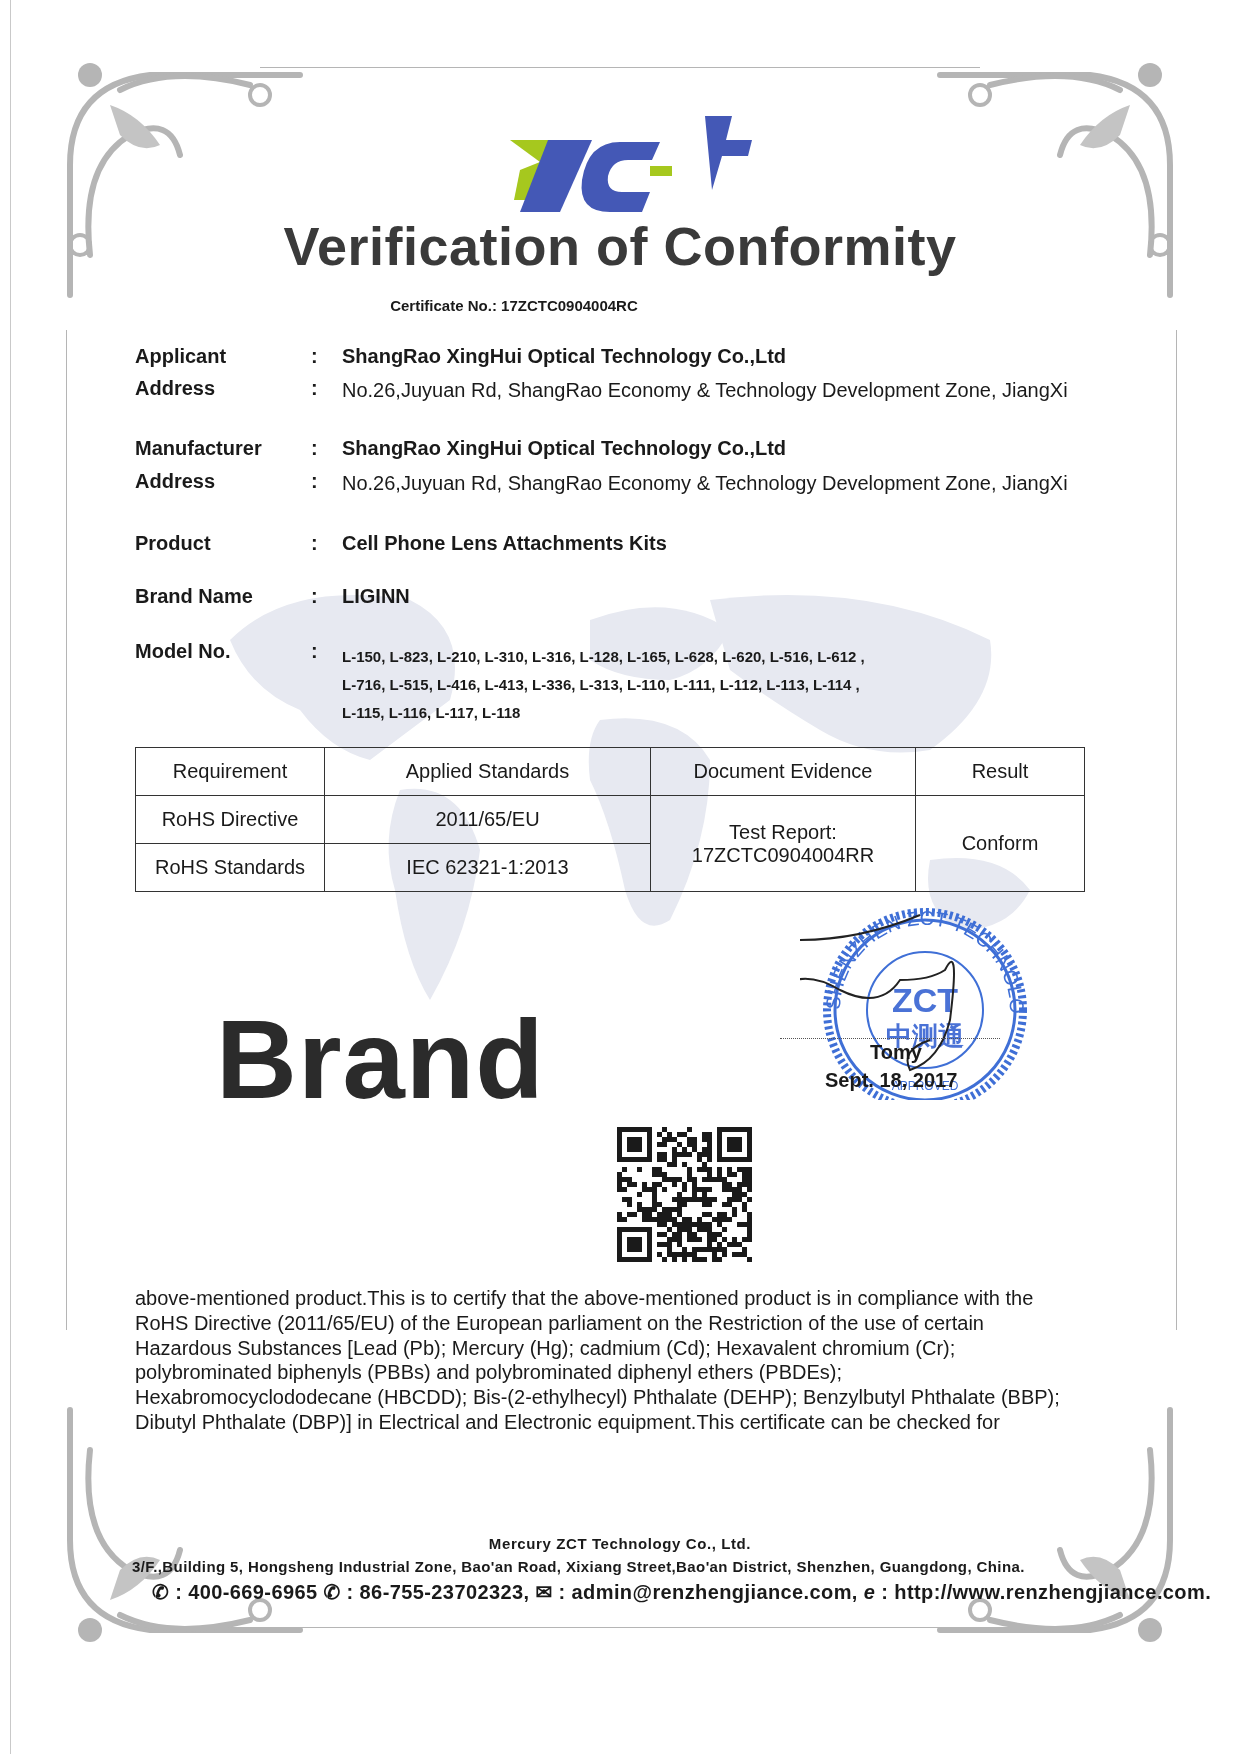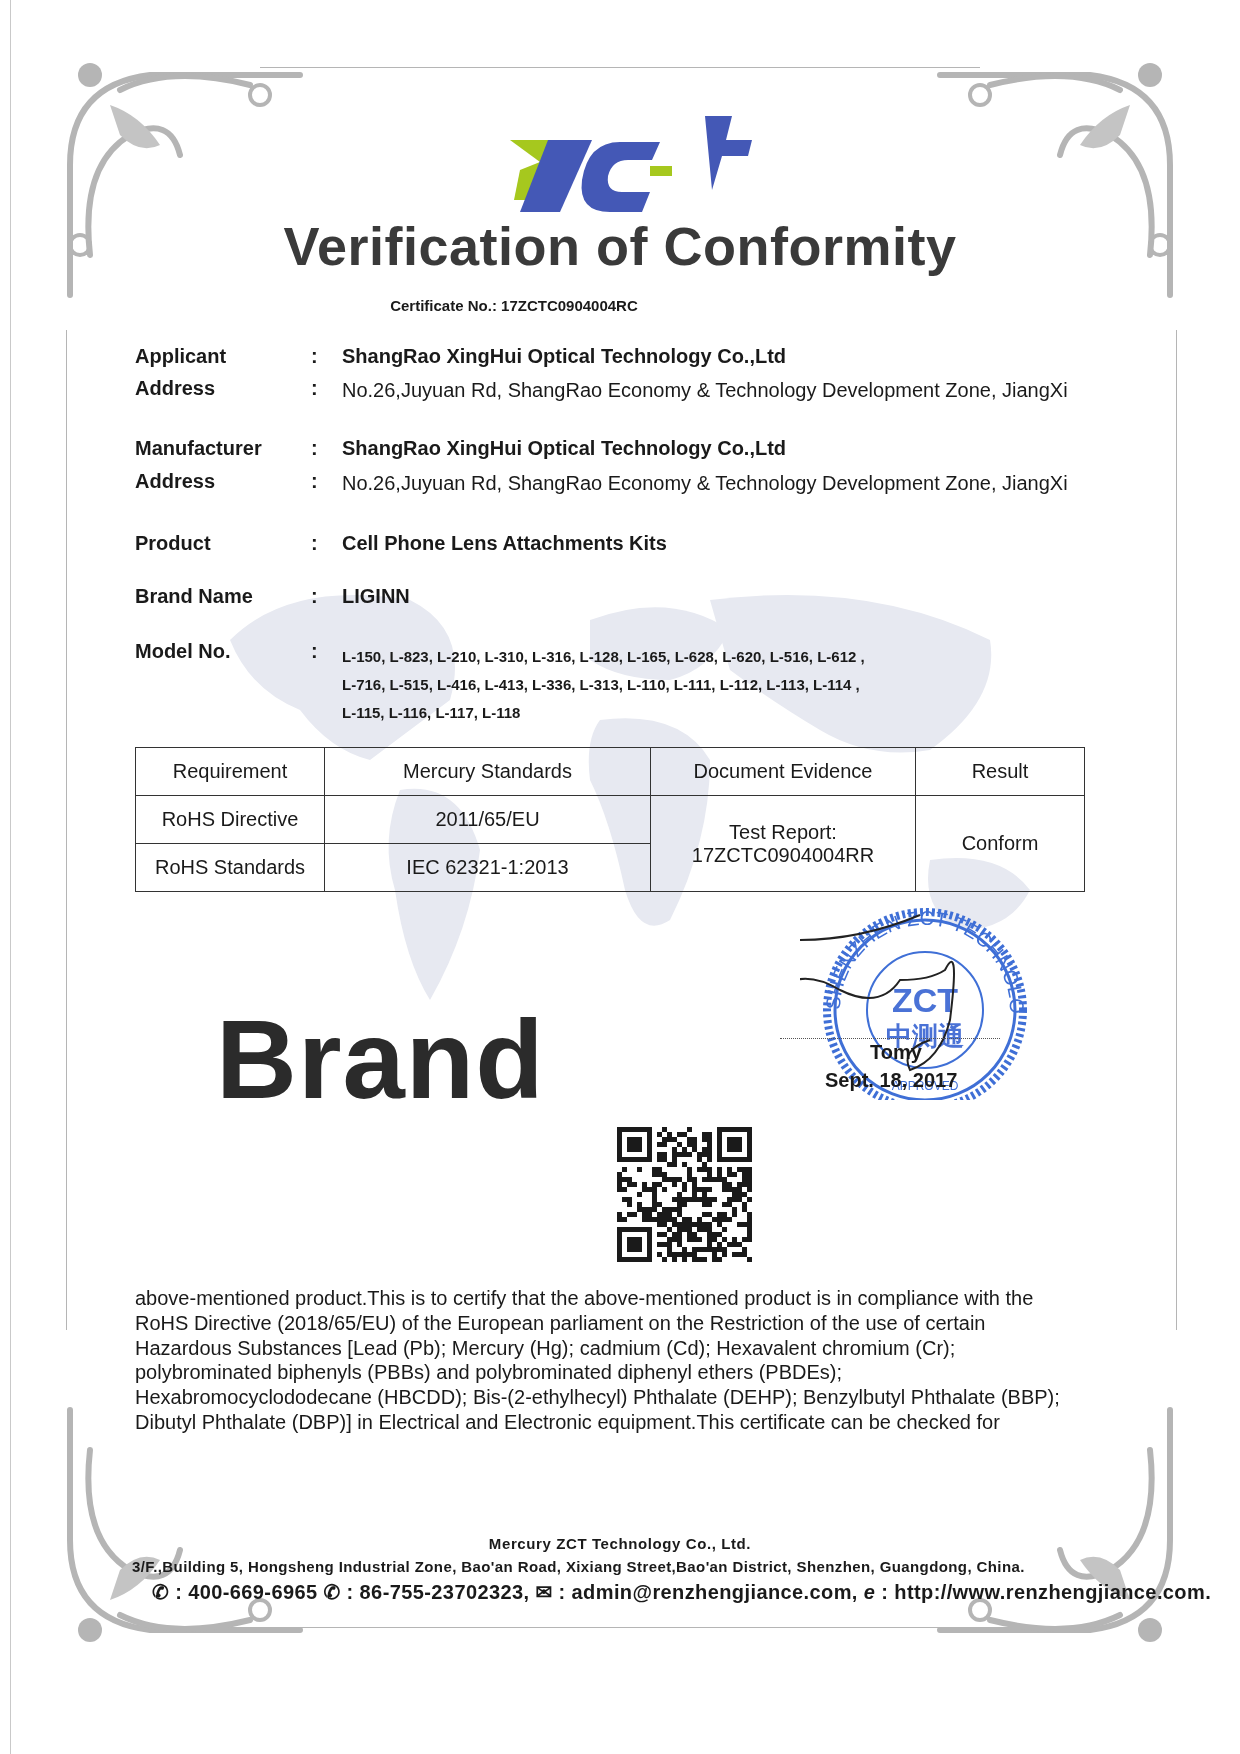--- a/index.html
+++ b/index.html
@@ -139,21 +139,21 @@
 <div class="models">
   <div>L-150, L-823, L-210, L-310, L-316, L-128, L-165, L-628, L-620, L-516, L-612 ,</div>
   <div>L-716, L-515, L-416, L-413, L-336, L-313, L-110, L-111, L-112, L-113, L-114 ,</div>
   <div>L-115, L-116, L-117, L-118</div>
 </div>
 
 <table class="std">
   <tbody>
       <tr>
     <td style="width:188px;">Requirement</td>
-    <td style="width:325px;">Mercury Standards</td>
+    <td style="width:325px;">Applied Standards</td>
     <td style="width:264px;">Document Evidence</td>
     <td style="width:168px;">Result</td>
   </tr>
   <tr>
     <td>RoHS Directive</td>
     <td>2011/65/EU</td>
     <td rowspan="2">
       <div>Test Report:</div>
       <div>17ZCTC0904004RR</div>
     </td>
@@ -475,21 +475,21 @@
   </g>
   <g fill="#1a1a1a">
     <rect x="2" y="2" width="3" height="3"></rect>
       <rect x="22" y="2" width="3" height="3"></rect>
       <rect x="2" y="22" width="3" height="3"></rect>
   </g>
 </svg>
 
 <div class="remark">
   <div>above-mentioned product.This is to certify that the above-mentioned product is in compliance with the</div>
-  <div>RoHS Directive (2018/65/EU) of the European parliament on the Restriction of the use of certain</div>
+  <div>RoHS Directive (2011/65/EU) of the European parliament on the Restriction of the use of certain</div>
   <div>Hazardous Substances [Lead (Pb); Mercury (Hg); cadmium (Cd); Hexavalent chromium (Cr);</div>
   <div>polybrominated biphenyls (PBBs) and polybrominated diphenyl ethers (PBDEs);</div>
   <div>Hexabromocyclododecane (HBCDD); Bis-(2-ethylhecyl) Phthalate (DEHP); Benzylbutyl Phthalate (BBP);</div>
   <div>Dibutyl Phthalate (DBP)] in Electrical and Electronic equipment.This certificate can be checked for</div>
 </div>
 
 <div class="footer-company">Mercury ZCT Technology Co., Ltd.</div>
 <div class="footer-addr">3/F.,Building 5, Hongsheng Industrial Zone, Bao'an Road, Xixiang Street,Bao'an District, Shenzhen, Guangdong, China.</div>
 <div class="footer-contact">
   <span class="ico">✆</span><span> : 400-669-6965 </span><span class="ico">✆</span><span> : 86-755-23702323, </span><span class="ico">✉</span><span> : admin@renzhengjiance.com, </span><span class="ico" style="font-style:italic;">e</span><span> : http://www.renzhengjiance.com.</span>

